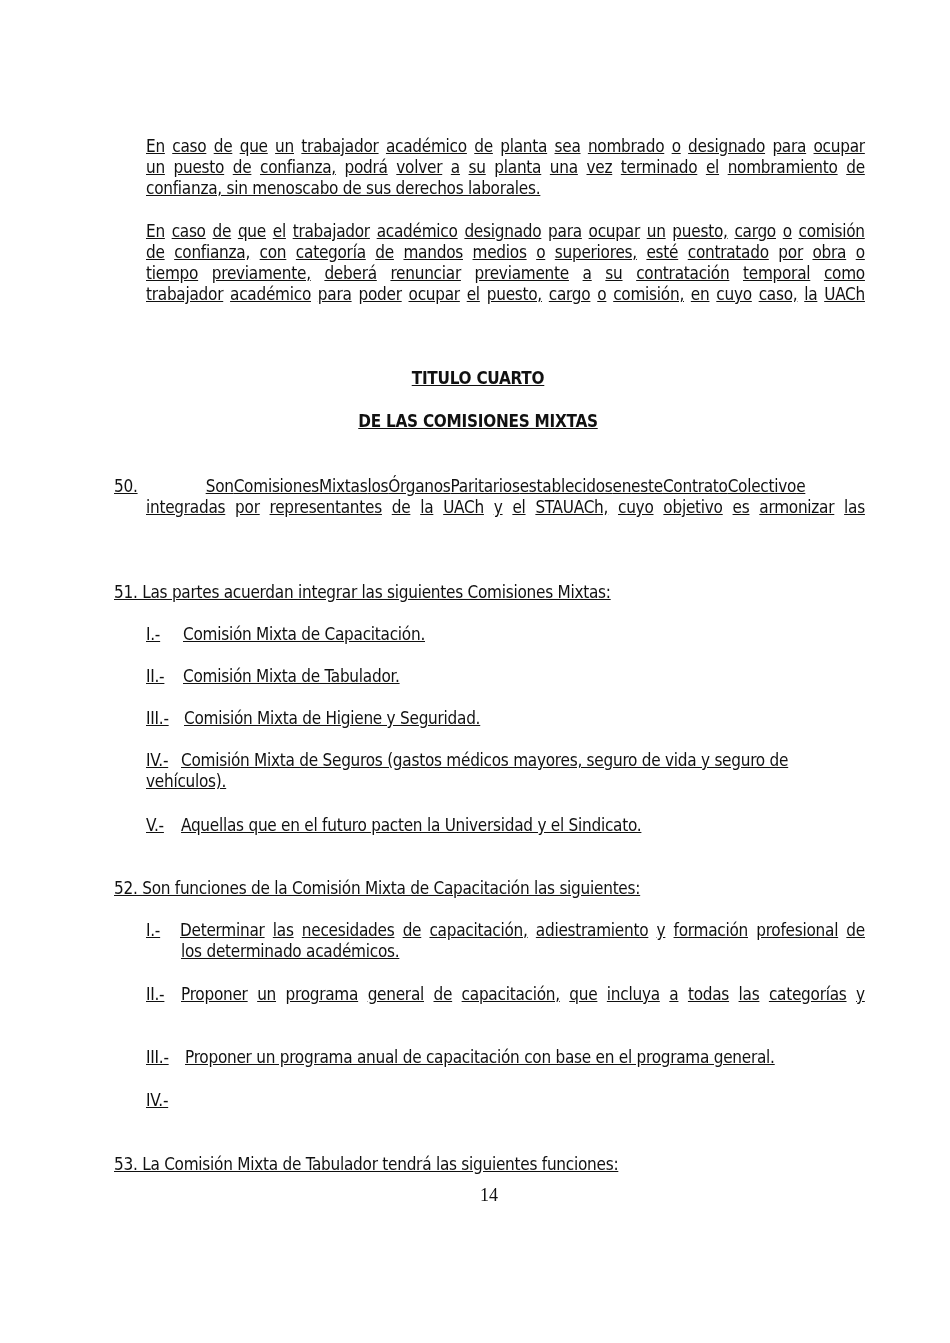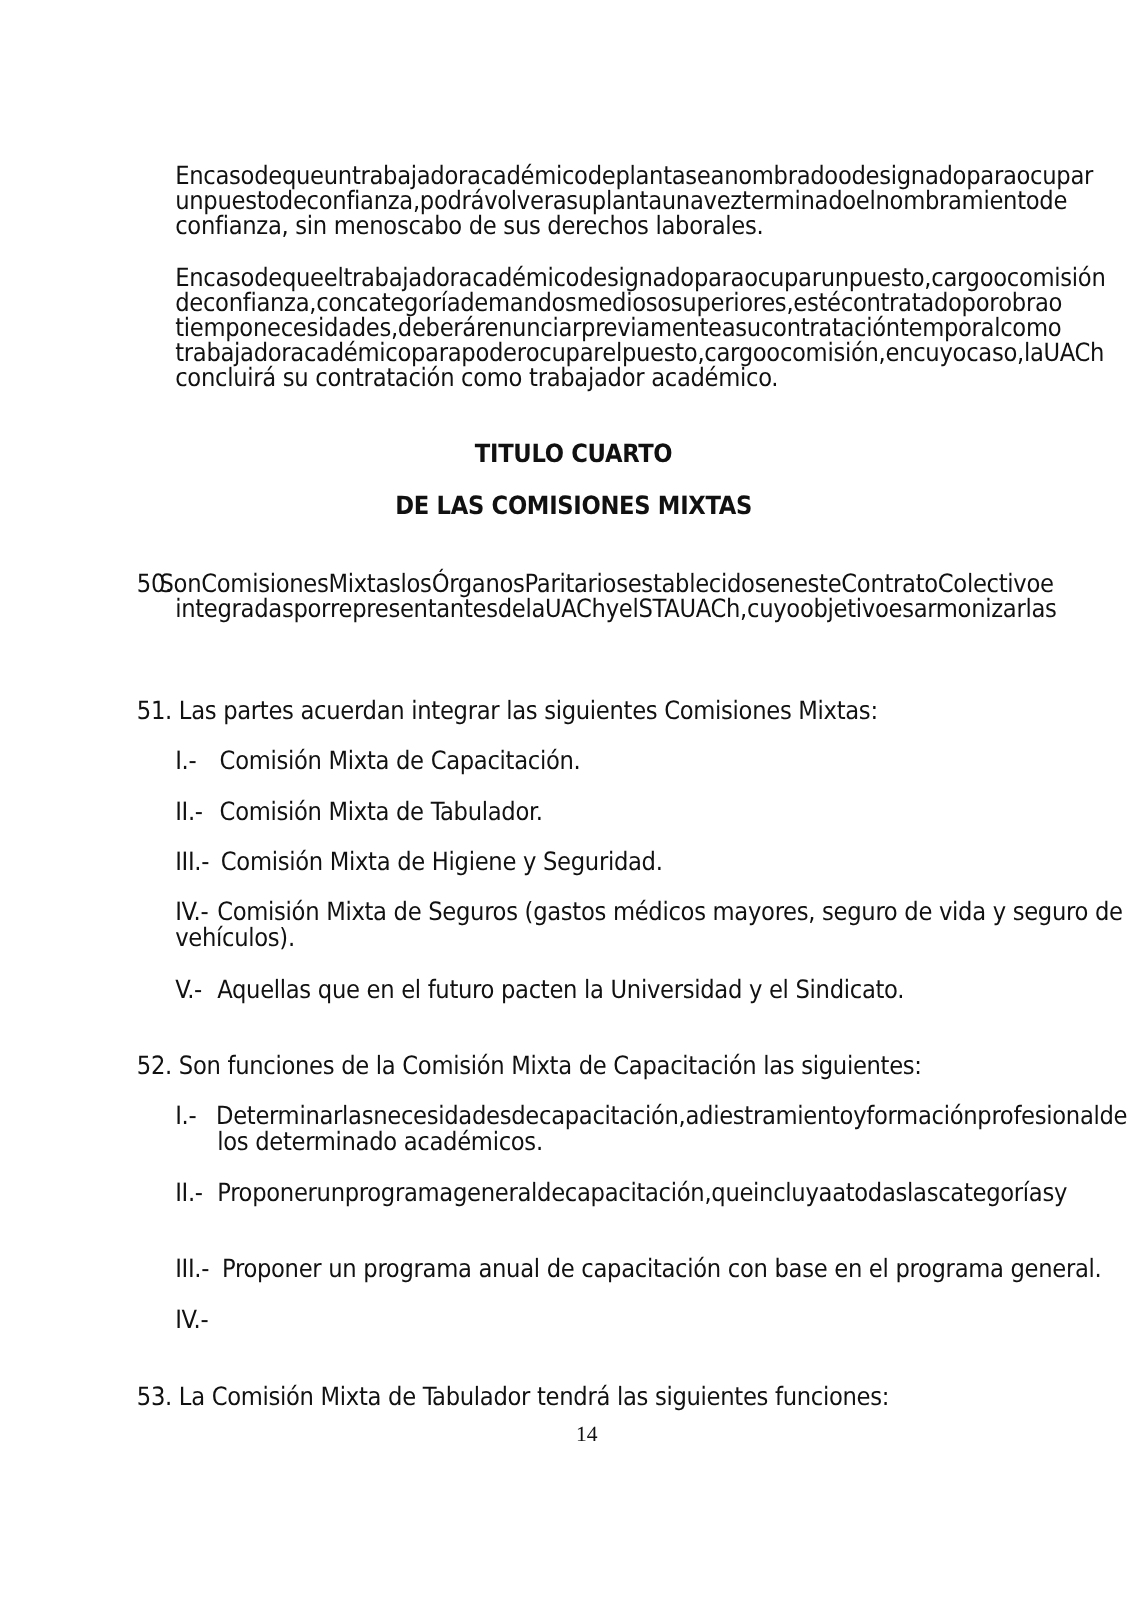--- a/index.html
+++ b/index.html
@@ -1,18 +1,18 @@
 <!DOCTYPE html>
 <html><head>
 <meta charset="utf-8">
 <style>
   html, body { margin: 0; padding: 0; background: #ffffff; }
   body { width: 950px; height: 1343px; position: relative; overflow: hidden; }
   .page { position: absolute; left: 0; top: 0; width: 950px; height: 1343px; background: #fff; color: #111; }
-  .txt { font-family: "DejaVu Sans Condensed", "Liberation Sans Narrow", "Liberation Sans", sans-serif; font-size: 21px; line-height: 21px; letter-spacing: -0.25px; }
+  .txt { font-family: "DejaVu Sans Condensed", "Liberation Sans Narrow", "Liberation Sans", sans-serif; font-size: 17px; line-height: 21px; letter-spacing: -0.25px; text-decoration: underline; }
   .blk { position: absolute; }
   .jline { display: block; text-align: justify; text-align-last: justify; white-space: nowrap; }
   .jline.last { text-align-last: left; }
   .heading { position: absolute; left: 0; width: 950px; text-align: center; font-weight: bold; }
   .num { position: absolute; }
   .pageno { position: absolute; left: 0; width: 978px; text-align: center; font-family: "Liberation Serif", serif; font-size: 18px; }
   .line { position: absolute; white-space: nowrap; }
 </style>
 </head>
 <body>
@@ -84,23 +84,23 @@
         <span>mandos</span>
         <span>medios</span>
         <span>o</span>
         <span>superiores,</span>
         <span>esté</span>
         <span>contratado</span>
         <span>por</span>
         <span>obra</span>
         <span>o</span>
       </span>
-    <span class="jline" style="white-space: normal; display: flex; ">
+    <span class="jline" style="white-space: normal; display: flex; justify-content: space-between;">
         <span>tiempo</span>
-        <span>necesidades,</span>
+        <span>previamente,</span>
         <span>deberá</span>
         <span>renunciar</span>
         <span>previamente</span>
         <span>a</span>
         <span>su</span>
         <span>contratación</span>
         <span>temporal</span>
         <span>como</span>
       </span>
     <span class="jline" style="white-space: normal; display: flex; justify-content: space-between;">
@@ -113,21 +113,20 @@
         <span>puesto,</span>
         <span>cargo</span>
         <span>o</span>
         <span>comisión,</span>
         <span>en</span>
         <span>cuyo</span>
         <span>caso,</span>
         <span>la</span>
         <span>UACh</span>
       </span>
-    <span class="jline last">concluirá su contratación como trabajador académico.</span>
   </div>
 
   <div class="heading txt" style="top:368px; left:3px;">TITULO CUARTO</div>
   <div class="heading txt" style="top:411px; left:3px;">DE LAS COMISIONES MIXTAS</div>
 
   <div class="num txt" style="left:114px; top:476px;">50.</div>
   <div class="blk txt" style="left:146px; top:476px; width:719px;">
     <span class="jline" style="white-space: normal; display: flex; justify-content: center;">
         <span>Son</span>
         <span>Comisiones</span>

